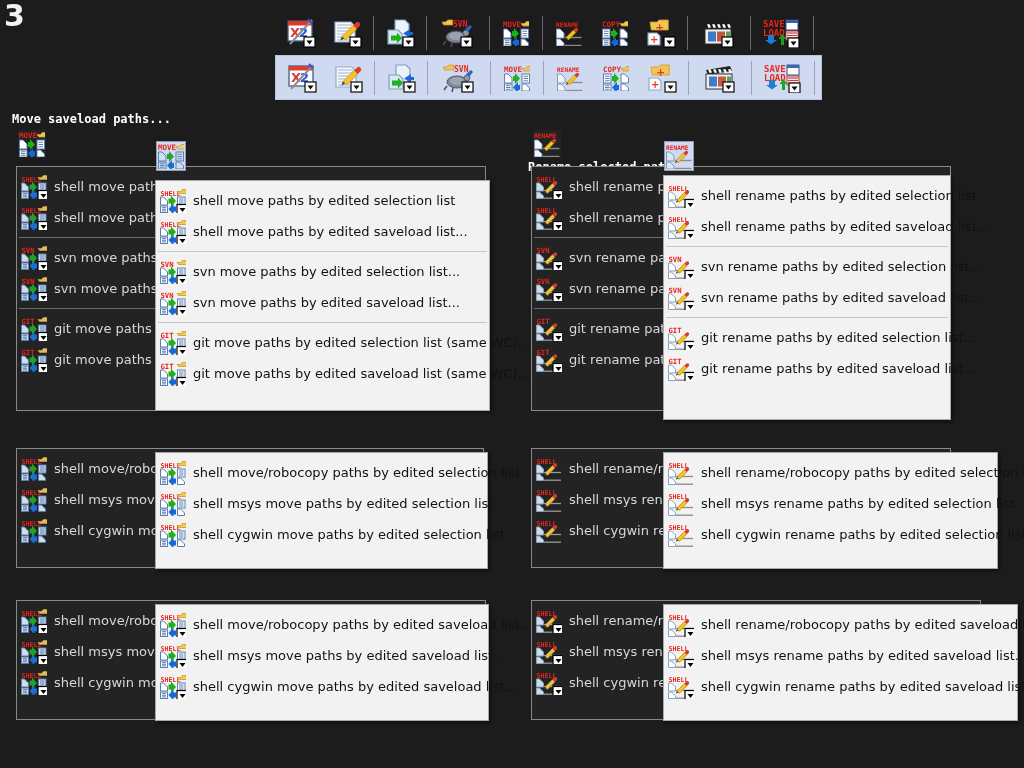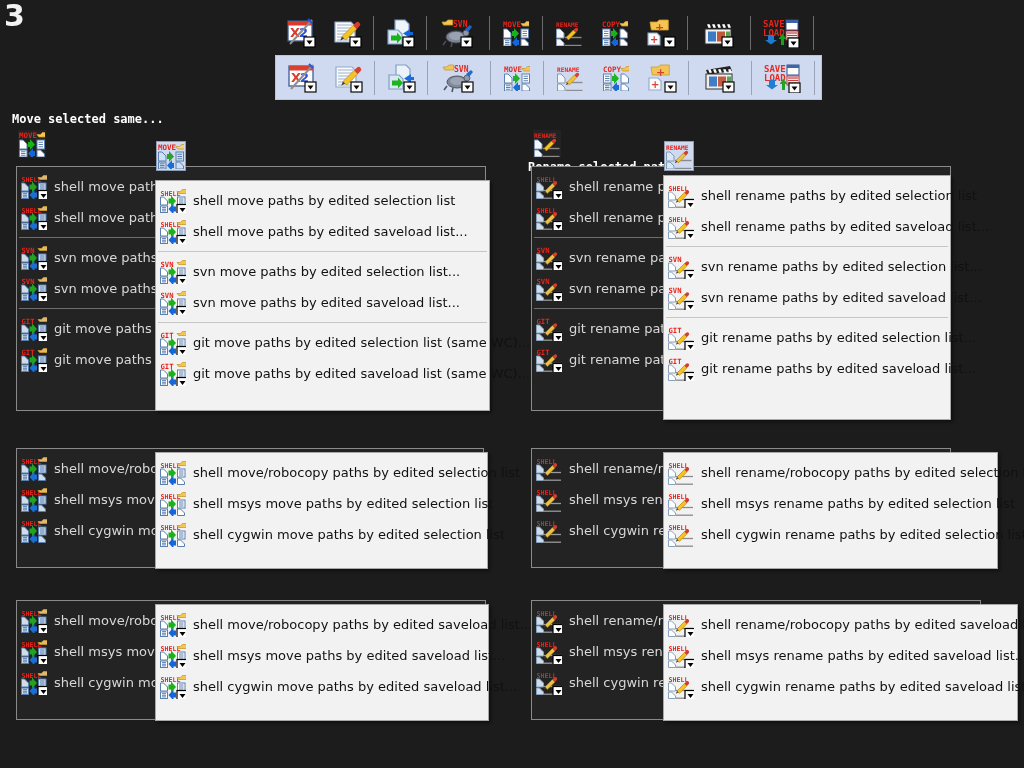--- a/index.html
+++ b/index.html
@@ -530,21 +530,21 @@
                 <rect x="25" y="20" width="11" height="10" fill="#ffffff" stroke="#000000" stroke-width="1.2"></rect>
                 <path d="M27.5 23.5 h6 l-3 4 z" fill="#000000"></path>
               </g>
             </svg>
           </span>
         </div>
         <span class="tb-sep"></span>
       </div>
   </div>
 
-  <div class="sec-title" style="left:12px; top:112px;">Move selected same...</div>
+  <div class="sec-title" style="left:12px; top:112px;">Move saveload paths...</div>
   <div class="sec-title" style="left:528px; top:112px;margin-top:48px;">Rename selected paths...</div>
 
   <div id="menus">
       <div class="menu dark clip" style="left: 16px; top: 166px; width: 470px; height: 245px; padding-top: 4px; padding-bottom: 4px;">
         <div class="menu-item" style="height: 31px;">
           <span class="ico">
             <svg width="26" height="24" viewBox="0 0 26 24">
               <text x="0.5" y="6.5" font-family="&quot;DejaVu Sans Mono&quot;, monospace" font-size="6.6" font-weight="bold" fill="#e8231a">SHELL</text>
               <g>
                 <path d="M17 2.5 h3.36 l2 -2 h4.32 v4 h-8 z" fill="#e0b96f" stroke="#c89a28" stroke-width="0.8"></path>

